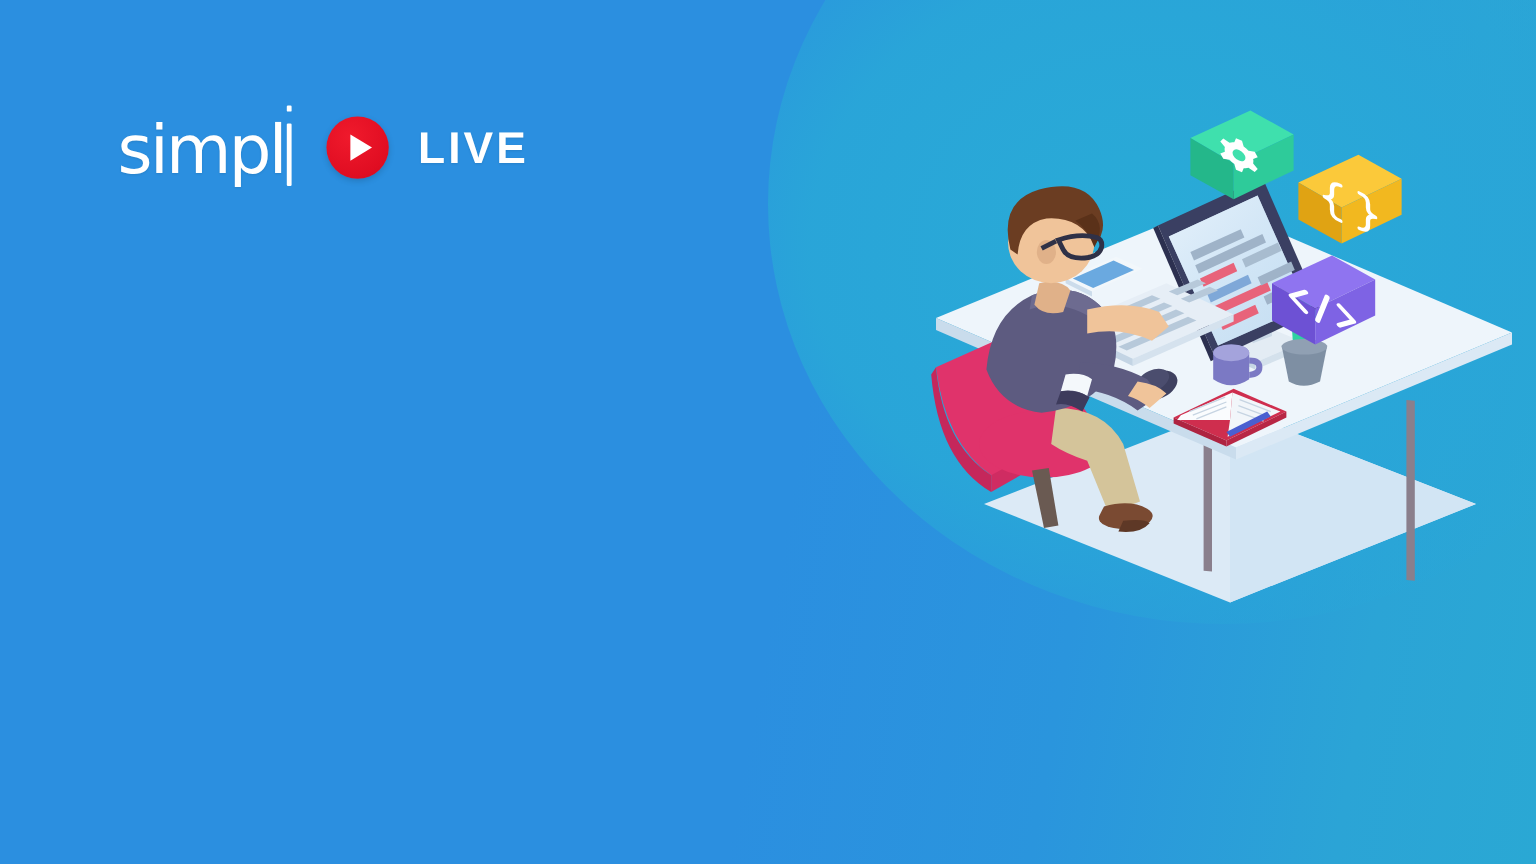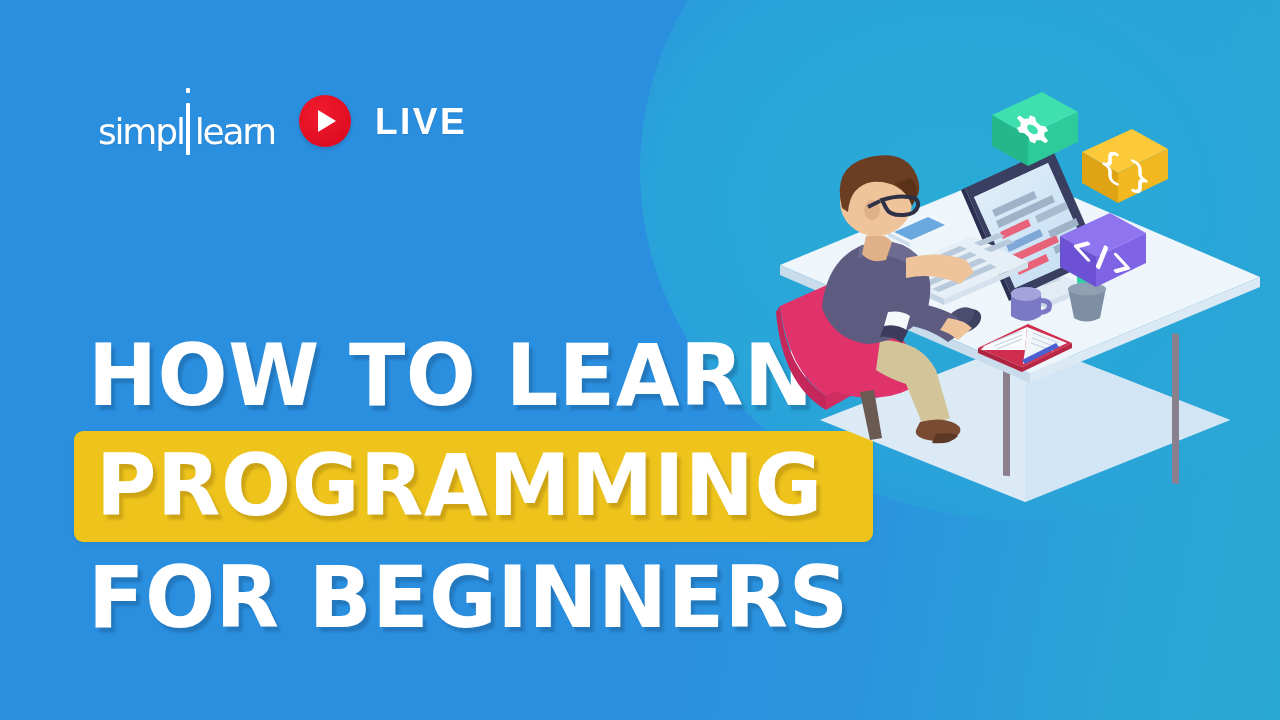--- a/index.html
+++ b/index.html
@@ -35,21 +35,21 @@
   
   .header {
     position: absolute;
     left: 98px; top: 92px;
     display: flex;
     align-items: center;
     gap: 24px;
   }
   .logo {
     font-family: "DejaVu Sans", "Liberation Sans", sans-serif;
-    font-size: 36px;
+    font-size: 56px;
     font-weight: 400;
     color: #ffffff;
     letter-spacing: -2.2px;
     line-height: 1;
     position: relative;
     text-shadow: 0 1px 2px rgba(0,0,0,.10);
     display: flex;
     align-items: baseline;
   }
   .logo .seg { display: inline-block; }
@@ -142,37 +142,29 @@
 <div id="stage">
 
   <div class="bg-base"></div>
   <div class="bg-teal-blob"></div>
 
   <div class="header">
 
     <div class="logo">
       <span class="seg">simpl</span>
       <span class="divider"></span>
-      <span class="seg">learn</span>
     </div>
 
     <div class="play-badge">
       <span class="tri"></span>
     </div>
 
     <div class="live-text">LIVE</div>
   </div>
 
-  <div class="title-block">
-    <div class="tline tline-1">HOW TO LEARN</div>
-    <div class="highlight-wrap">
-      <div class="tline tline-2">PROGRAMMING</div>
-    </div>
-    <div class="tline tline-3">FOR BEGINNERS</div>
-  </div>
 
   <div class="illo">
     <svg viewBox="0 0 520 470" xmlns="http://www.w3.org/2000/svg">
 
       <g>
         <polygon points="60,380 265,300 470,380 265,462" fill="#dceaf6"></polygon>
         <polygon points="265,300 470,380 265,462" fill="#d2e5f4"></polygon>
       </g>
 
       <g>

